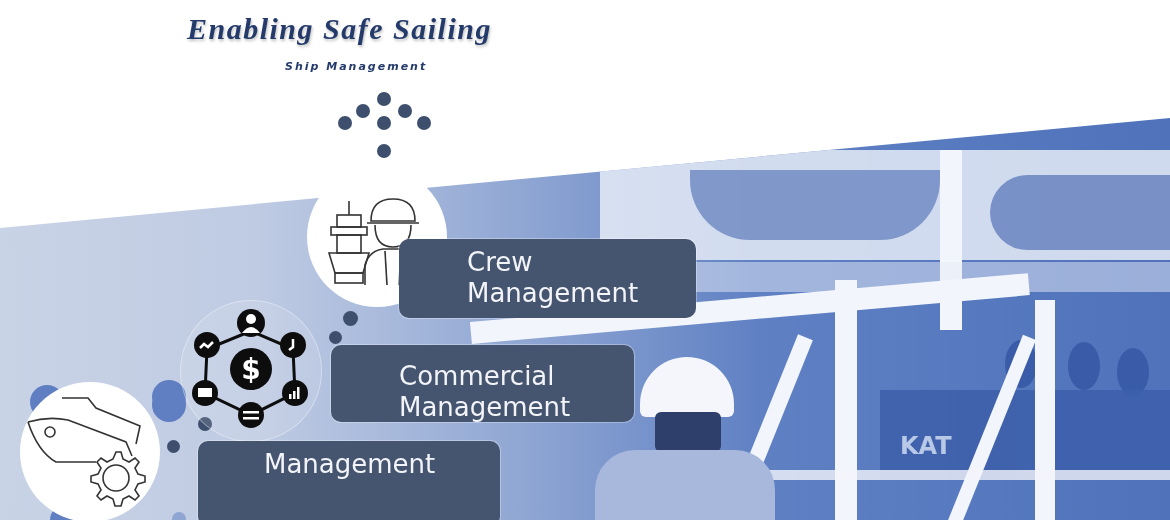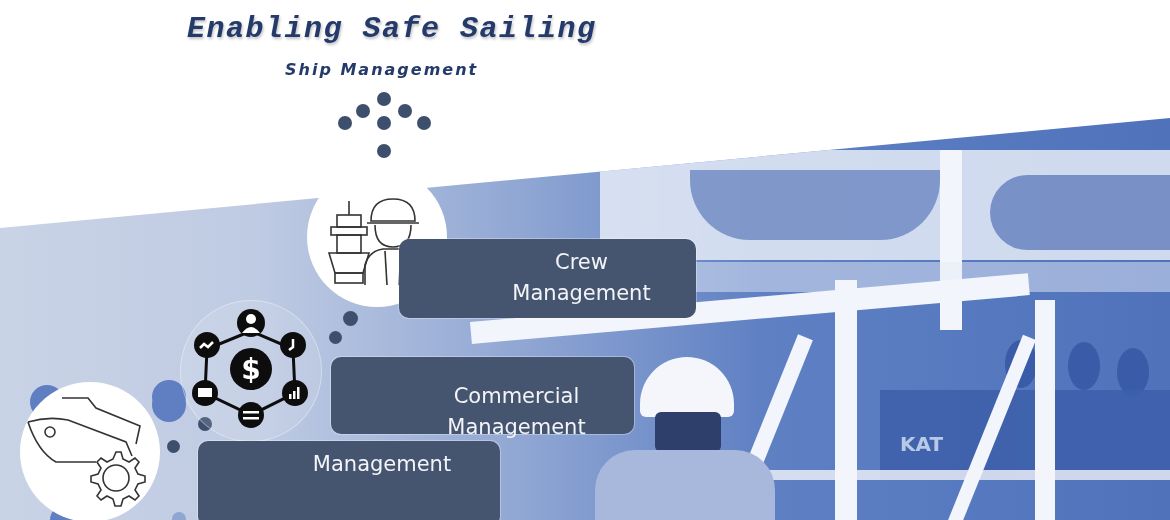--- a/index.html
+++ b/index.html
@@ -5,46 +5,46 @@
   html,body{margin:0;padding:0;}
   body{width:1170px;height:520px;overflow:hidden;position:relative;background:#ffffff;font-family:"DejaVu Sans",sans-serif;}
   .stage{position:absolute;left:0;top:0;width:1170px;height:520px;overflow:hidden;}
   .photo{position:absolute;left:0;top:0;width:1170px;height:520px;
     clip-path:polygon(0 228px,1170px 118px,1170px 520px,0 520px);
     background:linear-gradient(90deg,#c9d3e6 0%,#bfcbe3 22%,#8fa6d3 45%,#5f80c3 65%,#4f72bb 100%);}
   .photo .deck{position:absolute;background:#e6ecf7;opacity:.85;}
   .photo .dark{position:absolute;background:#3d5fab;opacity:.8;}
   .porthole{position:absolute;width:32px;height:48px;border-radius:50%;background:#3a5ca8;}
   .frame{position:absolute;background:#f2f5fb;}
-  .title{position:absolute;left:187px;top:12px;font-family:Liberation Mono, monospace;font-weight:bold;font-style:italic;font-size:30px;color:#243a6b;letter-spacing:1.5px;text-shadow:1px 2px 3px rgba(0,0,0,.25);white-space:nowrap;}
-  .subtitle{position:absolute;left:285px;top:60px;font-weight:bold;font-style:italic;font-size:16px;color:#243a6b;letter-spacing:2px;white-space:nowrap;}
+  .title{position:absolute;left:187px;top:12px;font-family:Liberation Serif, serif;font-weight:bold;font-style:italic;font-size:30px;color:#243a6b;letter-spacing:1.5px;text-shadow:1px 2px 3px rgba(0,0,0,.25);white-space:nowrap;}
+  .subtitle{position:absolute;left:285px;top:60px;font-weight:bold;font-style:italic;font-size:11px;color:#243a6b;letter-spacing:2px;white-space:nowrap;}
   .logo{position:absolute;left:1016px;top:4px;width:74px;height:100px;}
   .dot{position:absolute;border-radius:50%;background:#3e4f6e;}
   .ldot{position:absolute;border-radius:50%;}
   .circle{position:absolute;border-radius:50%;background:#ffffff;}
-  .box{position:absolute;background:#45546f;border-radius:10px;color:#f2f4f8;font-family:"DejaVu Sans",sans-serif;font-size:21px;line-height:31px;box-shadow:0 0 0 1px rgba(255,255,255,.3);text-align:center;}
+  .box{position:absolute;background:#45546f;border-radius:10px;color:#f2f4f8;font-family:"DejaVu Sans",sans-serif;font-size:26px;line-height:31px;box-shadow:0 0 0 1px rgba(255,255,255,.3);}
   .box span{display:block;white-space:nowrap;}
   svg{display:block;}
 </style>
 </head>
 <body>
 
 <div class="stage">
 
   <div class="photo">
     <div class="deck" style="left:600px;top:150px;width:570px;height:110px;"></div>
     <div class="dark" style="left:690px;top:170px;width:250px;height:70px;border-radius:0 0 60px 60px;opacity:.55;"></div>
     <div class="dark" style="left:990px;top:175px;width:180px;height:75px;border-radius:40px 0 0 40px;opacity:.6;"></div>
     <div class="frame" style="left:940px;top:150px;width:22px;height:180px;"></div>
     <div class="deck" style="left:620px;top:262px;width:550px;height:30px;opacity:.5;"></div>
     <div class="porthole" style="left:1005px;top:340px;"></div>
     <div class="porthole" style="left:1068px;top:342px;"></div>
     <div class="porthole" style="left:1117px;top:348px;"></div>
     <div class="dark" style="left:880px;top:390px;width:290px;height:90px;opacity:.85;">
-      <span style="position:absolute;left:20px;top:42px;color:#c9d6ee;font-weight:bold;font-size:20px;">KAT</span>
+      <span style="position:absolute;left:20px;top:42px;color:#c9d6ee;font-weight:bold;font-size:24px;">KAT</span>
     </div>
 
     <div class="frame" style="left:470px;top:322px;width:560px;height:22px;transform:rotate(-5deg);transform-origin:left top;"></div>
     <div class="frame" style="left:835px;top:280px;width:22px;height:240px;"></div>
     <div class="frame" style="left:1035px;top:300px;width:20px;height:220px;"></div>
     <div class="frame" style="left:760px;top:330px;width:16px;height:200px;transform:rotate(22deg);"></div>
     <div class="frame" style="left:985px;top:330px;width:14px;height:200px;transform:rotate(22deg);"></div>
     <div class="frame" style="left:600px;top:470px;width:570px;height:10px;opacity:.8;"></div>
 
     <div style="position:absolute;left:640px;top:357px;width:94px;height:60px;border-radius:47px 47px 6px 6px;background:#f4f6fb;"></div>
@@ -123,21 +123,21 @@
         <rect x="17" y="87" width="14" height="9"></rect>
         <rect x="62" y="110" width="16" height="2.5"></rect>
         <rect x="62" y="116" width="16" height="2.5"></rect>
       </g>
       <g stroke="#ffffff" stroke-width="2.5" fill="none">
         <path d="M19 47 l4 -4 l4 3 l5 -5"></path>
         <path d="M112 38 v8 l-4 3"></path>
       </g>
     </svg>
   </div>
-  <div class="box" style="left:331px;top:345px;width:303px;height:77px;padding-left:68px;box-sizing:border-box;padding-top:24px;margin-top:12px;">
+  <div class="box" style="left:331px;top:345px;width:303px;height:77px;padding-left:68px;box-sizing:border-box;padding-top:16px;">
     <span>Commercial</span>
     <span>Management</span>
   </div>
 
   <div class="circle" style="left:20px;top:382px;width:140px;height:140px;">
     <svg width="140" height="140" viewBox="0 0 140 140">
       <g fill="none" stroke="#333" stroke-width="1.6">
         <path d="M8 40 q20 -6 40 -2 l58 22 l6 14"></path>
         <path d="M42 16 h26 l8 10 l44 18 l-4 18"></path>
         <path d="M8 40 q10 30 28 40 h40"></path>

